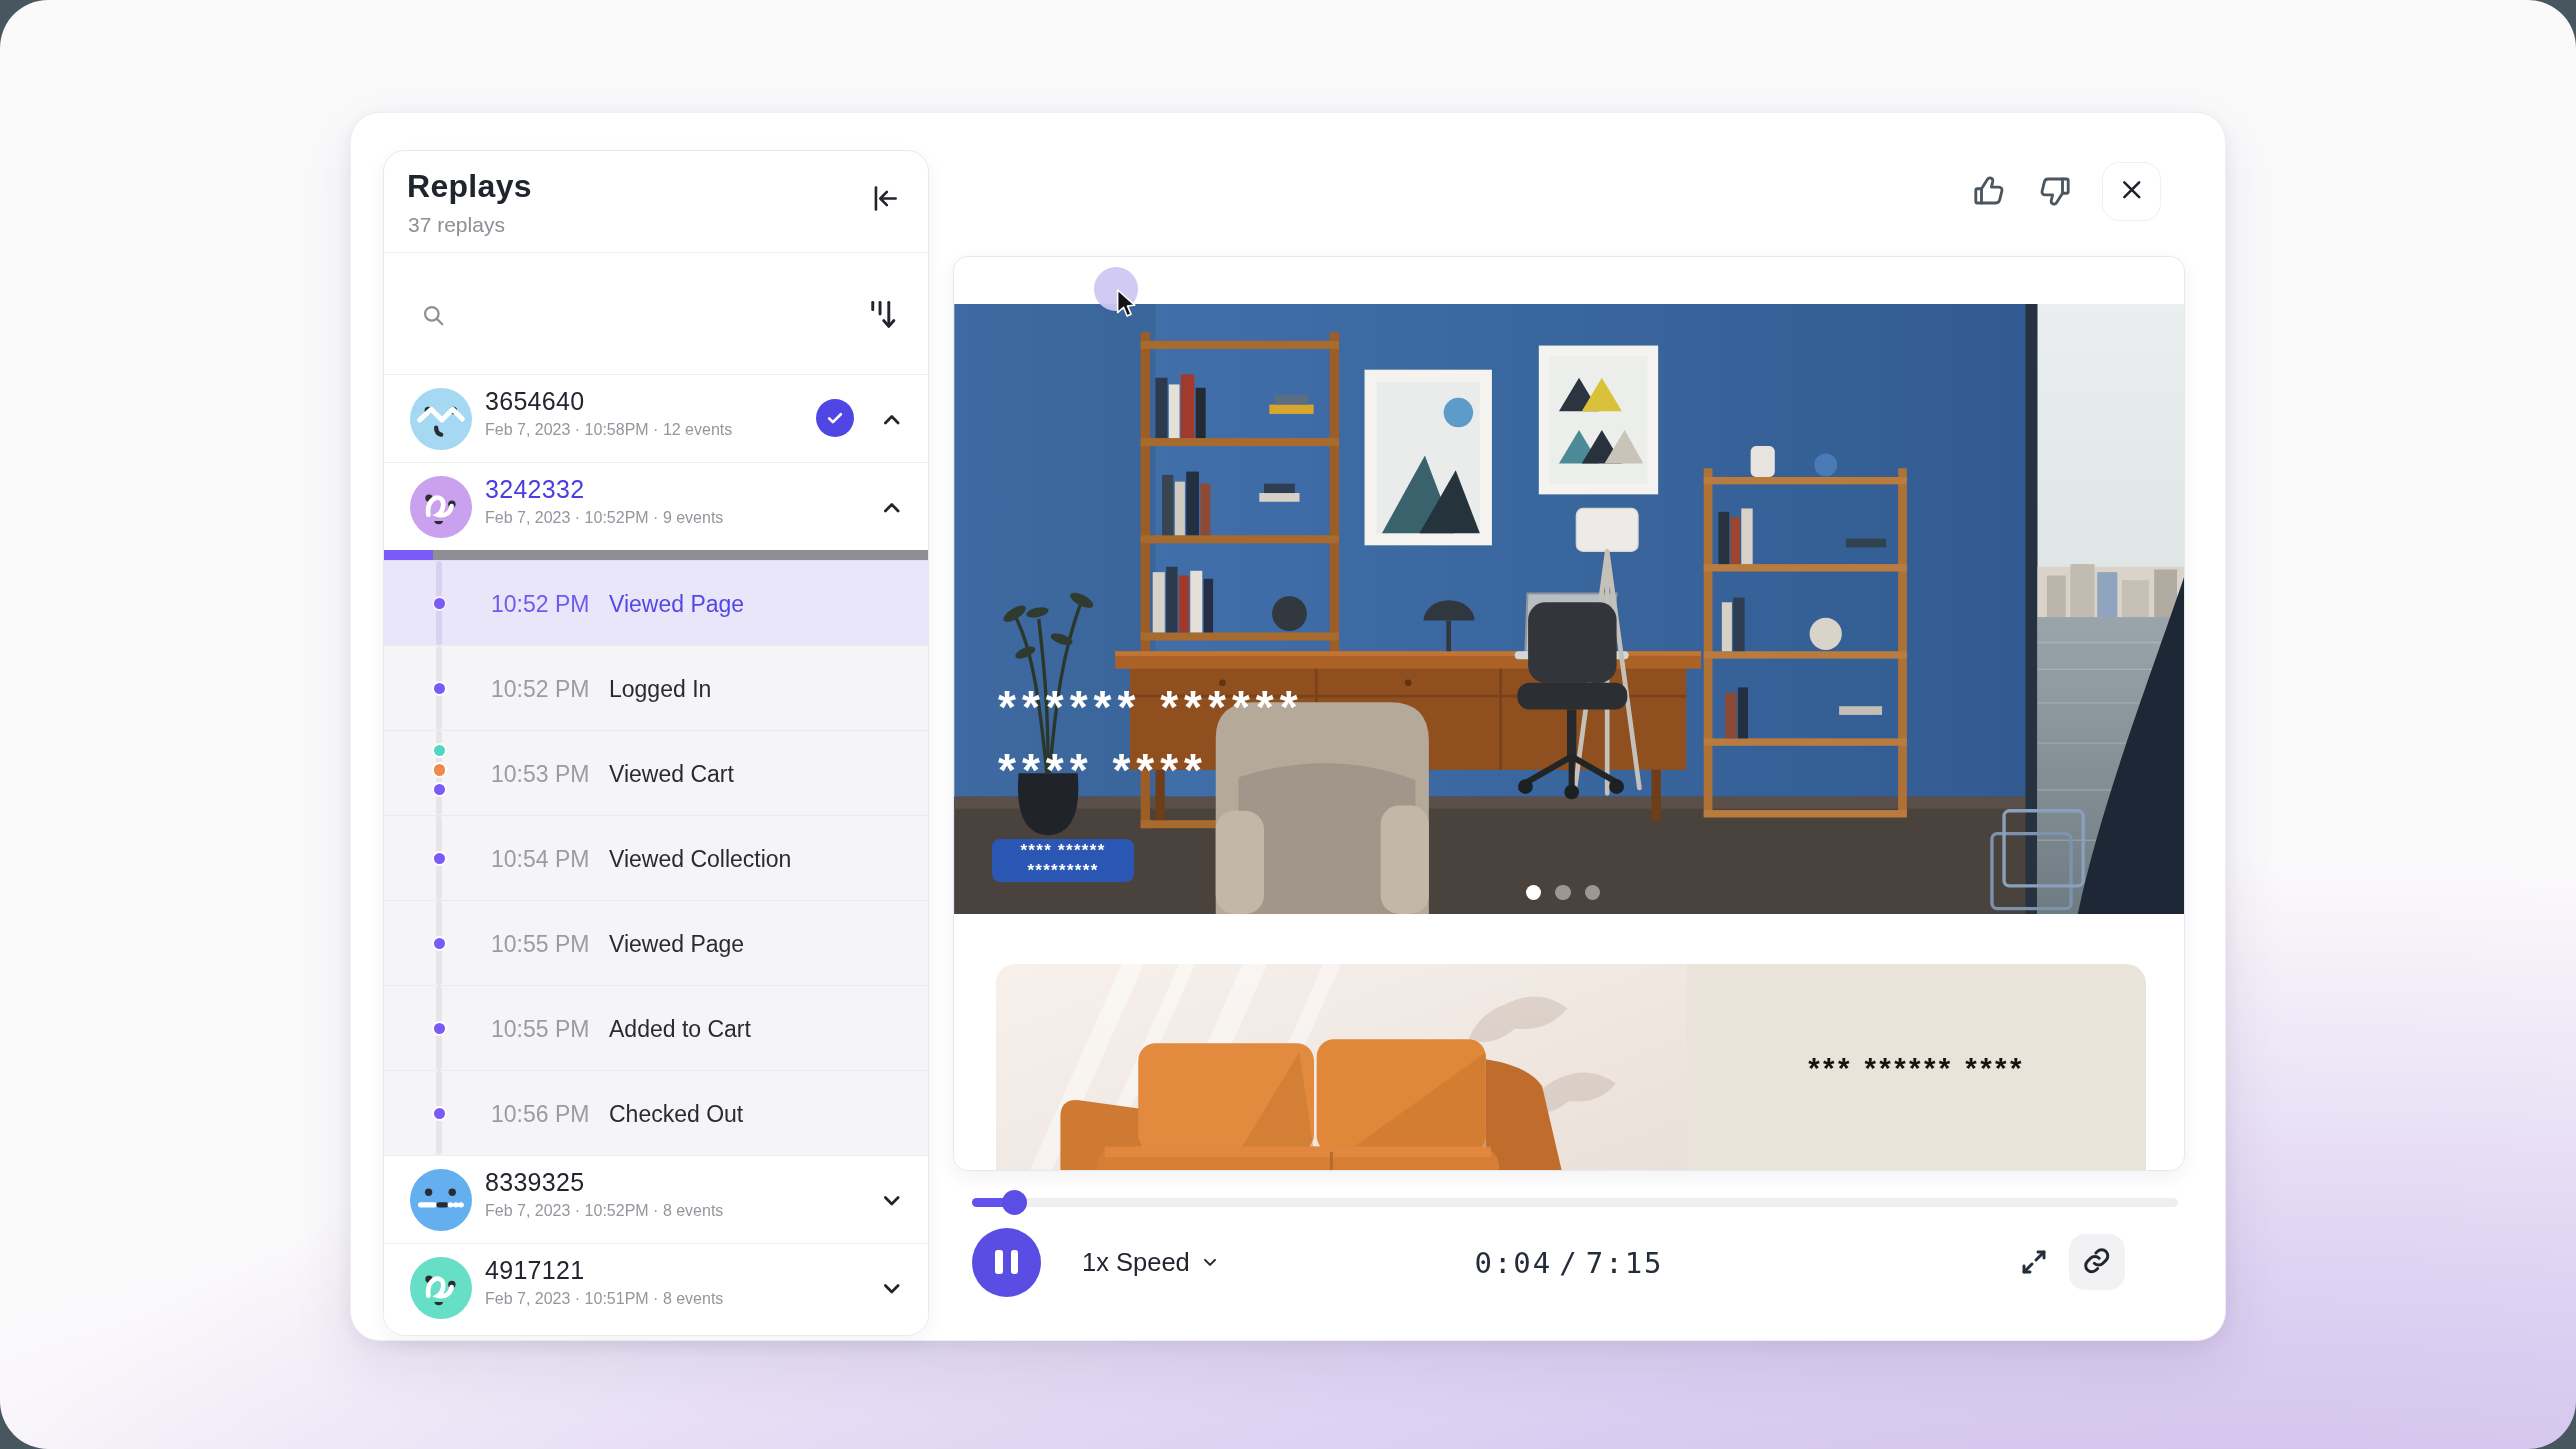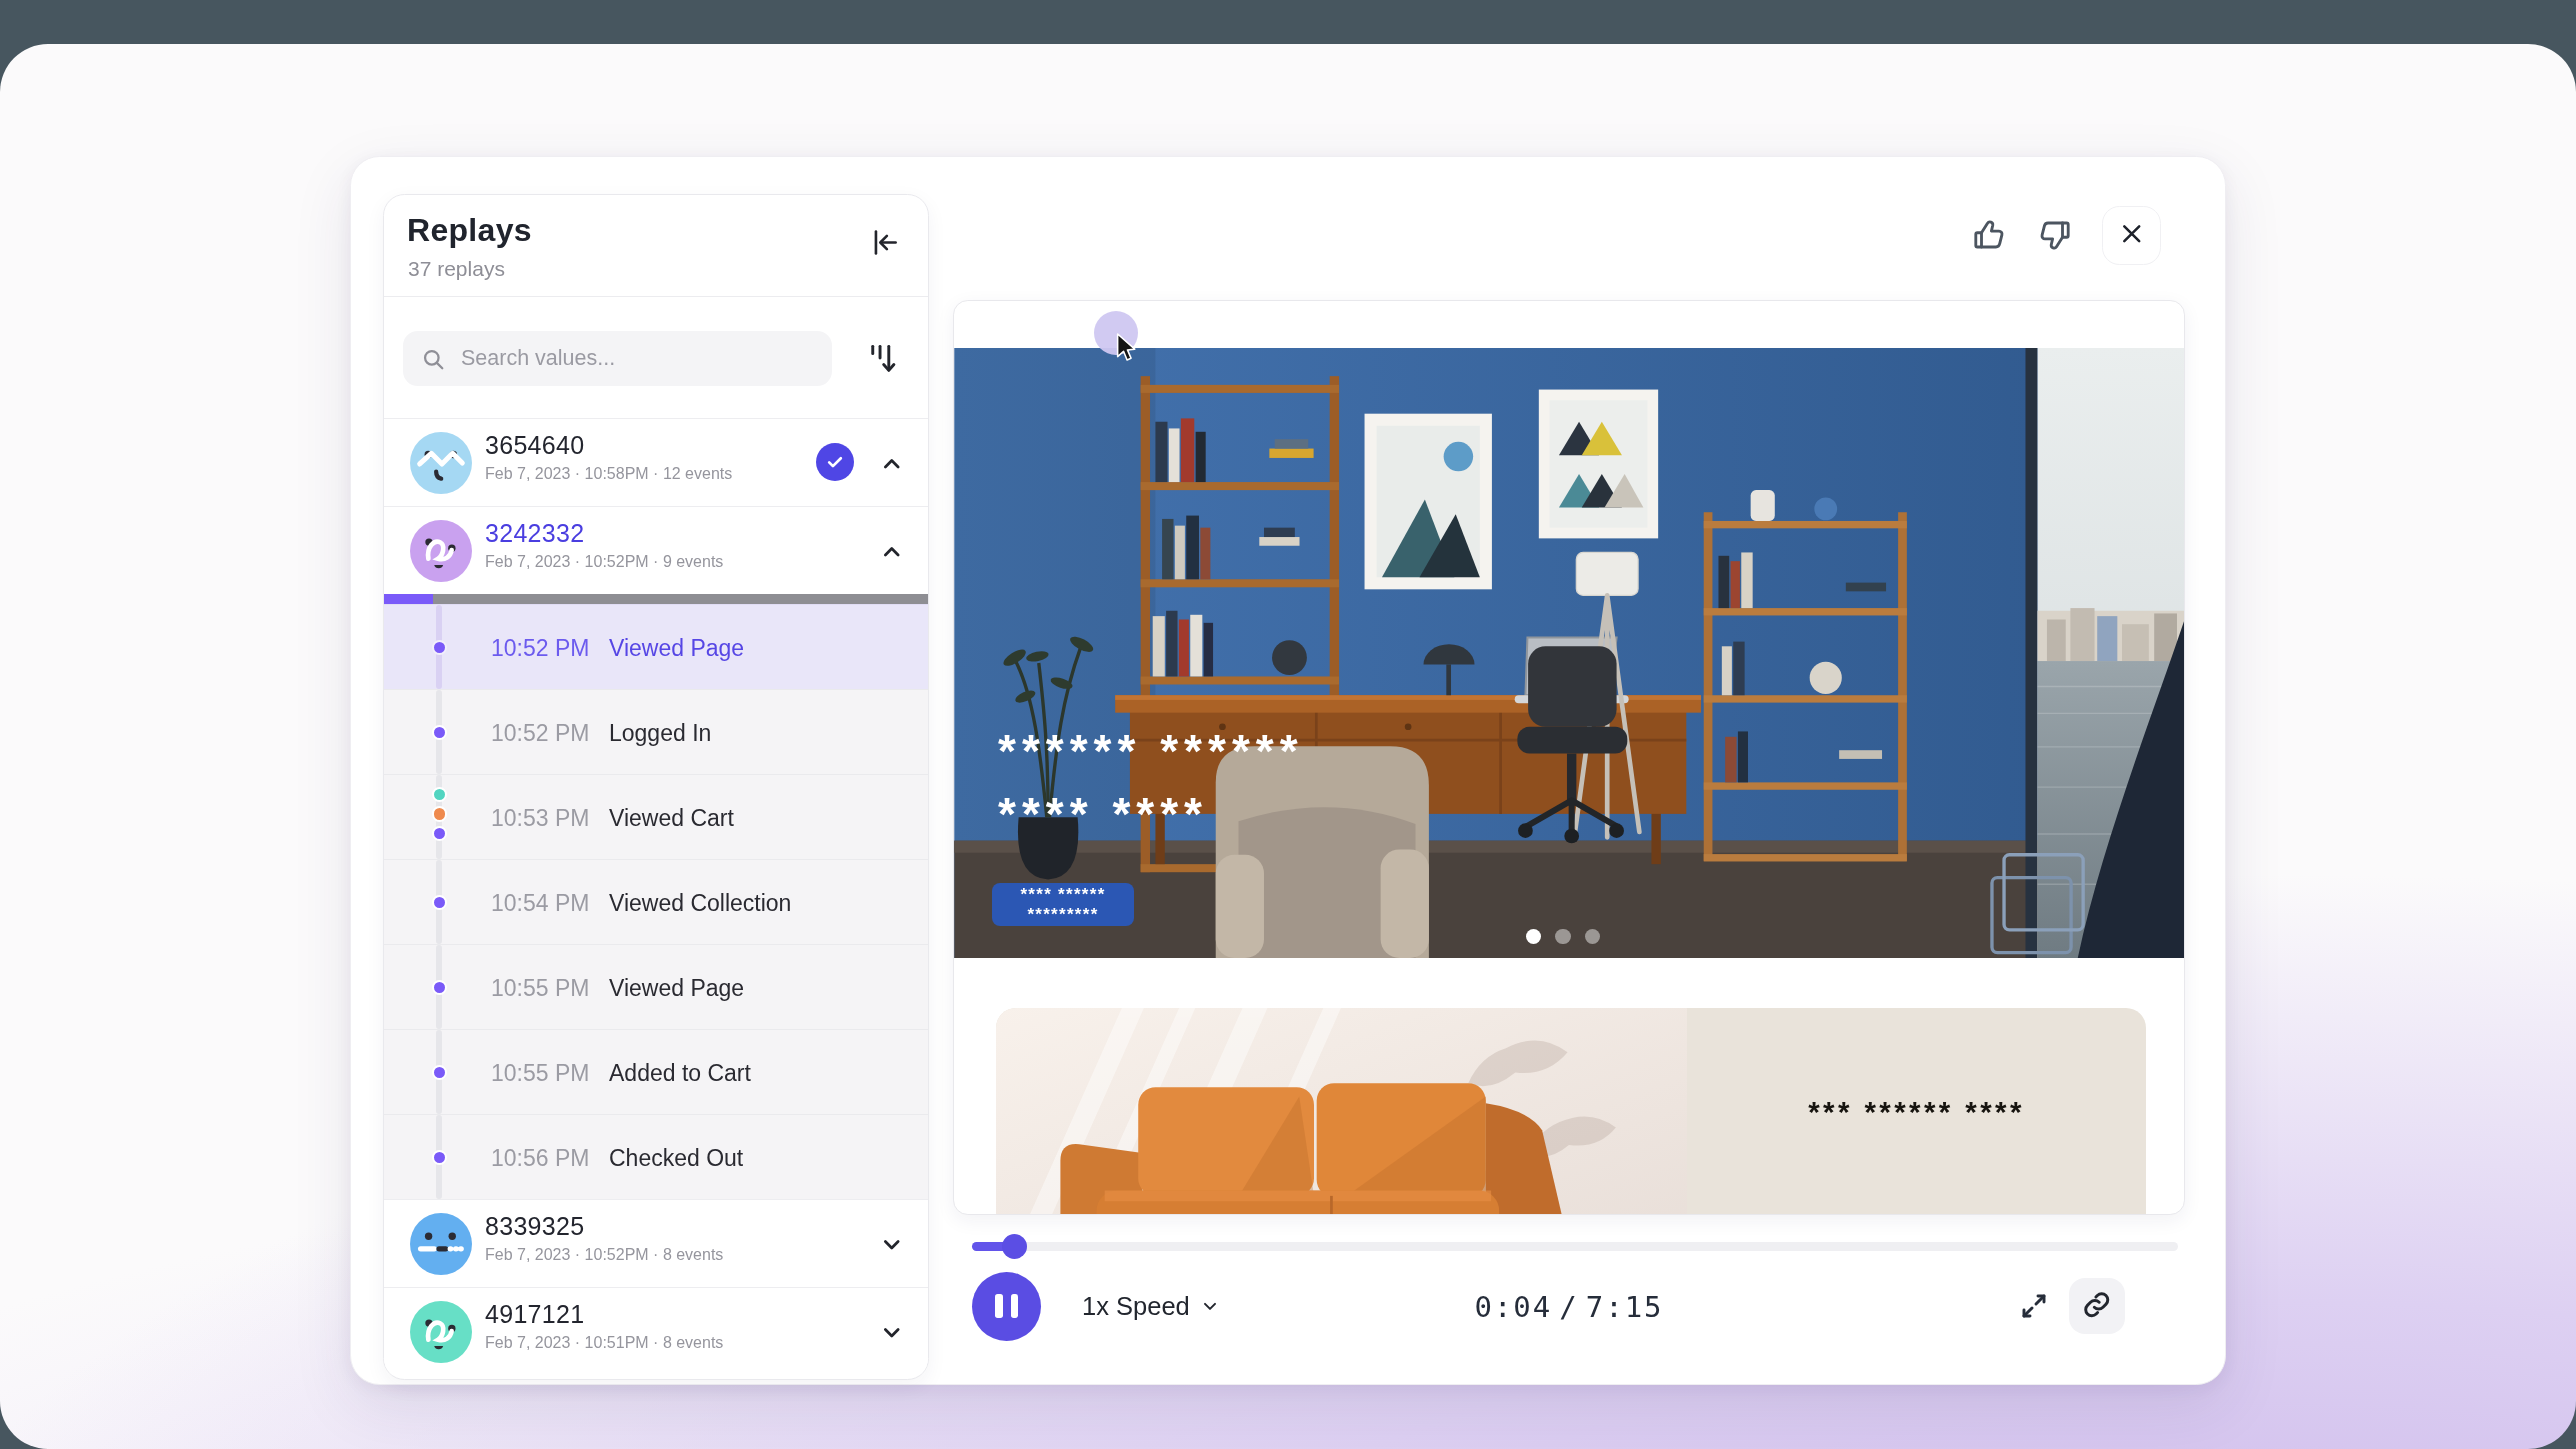--- a/index.html
+++ b/index.html
@@ -2,21 +2,21 @@
 <html style="font-size:10.7px"><head>
 <meta charset="utf-8">
 <style>
   * { margin:0; padding:0; box-sizing:border-box; }
   html,body { width:2576px; height:1450px; background:#47565f; overflow:hidden;
               font-family:"Liberation Sans","DejaVu Sans",sans-serif; }
   .stage { position:absolute; inset:0; border-radius:48px; overflow:hidden;
     background:
       radial-gradient(150% 95% at 88% 118%, #c9b4e9 0%, #ddd0f2 30%, rgba(250,249,251,0) 62%),
       radial-gradient(120% 70% at 45% 118%, #e8def6 0%, rgba(250,249,251,0) 55%),
-      #fbfafb; margin-top: 44px; }
+      #fbfafb; }
 
   
   .modal { position:absolute; left:350px; top:112px; width:1876px; height:1229px;
     background:#ffffff; border:0.7px solid #efeef2; border-radius:29.5px;
     box-shadow:0 20px 60px rgba(45,40,90,.10), 0 4px 16px rgba(45,40,90,.06); }
 
   
   .sidebar { position:absolute; left:32px; top:37px; width:546px; height:1186px;
     background:#fff; border:1.3px solid #e9e9ed; border-radius:21.5px; overflow:hidden;
     box-shadow:0 6.7px 20px rgba(40,40,80,.05); }
@@ -123,21 +123,20 @@
               <path d="M7.5 4.5v15"></path>
                 <path d="M21 12H11"></path>
                 <path d="M15 7.5 10.5 12l4.5 4.5"></path>
             </svg>
           </span>
         </div>
         <div class="sb-divider"></div>
       </div>
 
       <div class="sb-search">
-        <input class="search-box" type="text" placeholder="Search values..." style="">
         <span class="search-glyph">
           <svg width="27" height="27" viewBox="0 0 24 24" fill="none" stroke="#8f8f97" stroke-width="2" stroke-linecap="round">
             <circle cx="10.5" cy="10.5" r="6"></circle>
               <path d="m15.2 15.2 4.6 4.6"></path>
           </svg>
         </span>
         <div class="sort-btn">
           <span>
             <svg width="35" height="38" viewBox="0 0 24 26" fill="none" stroke="#23252c" stroke-width="2" stroke-linecap="round" stroke-linejoin="round">
               <path d="M6 5v5"></path>

